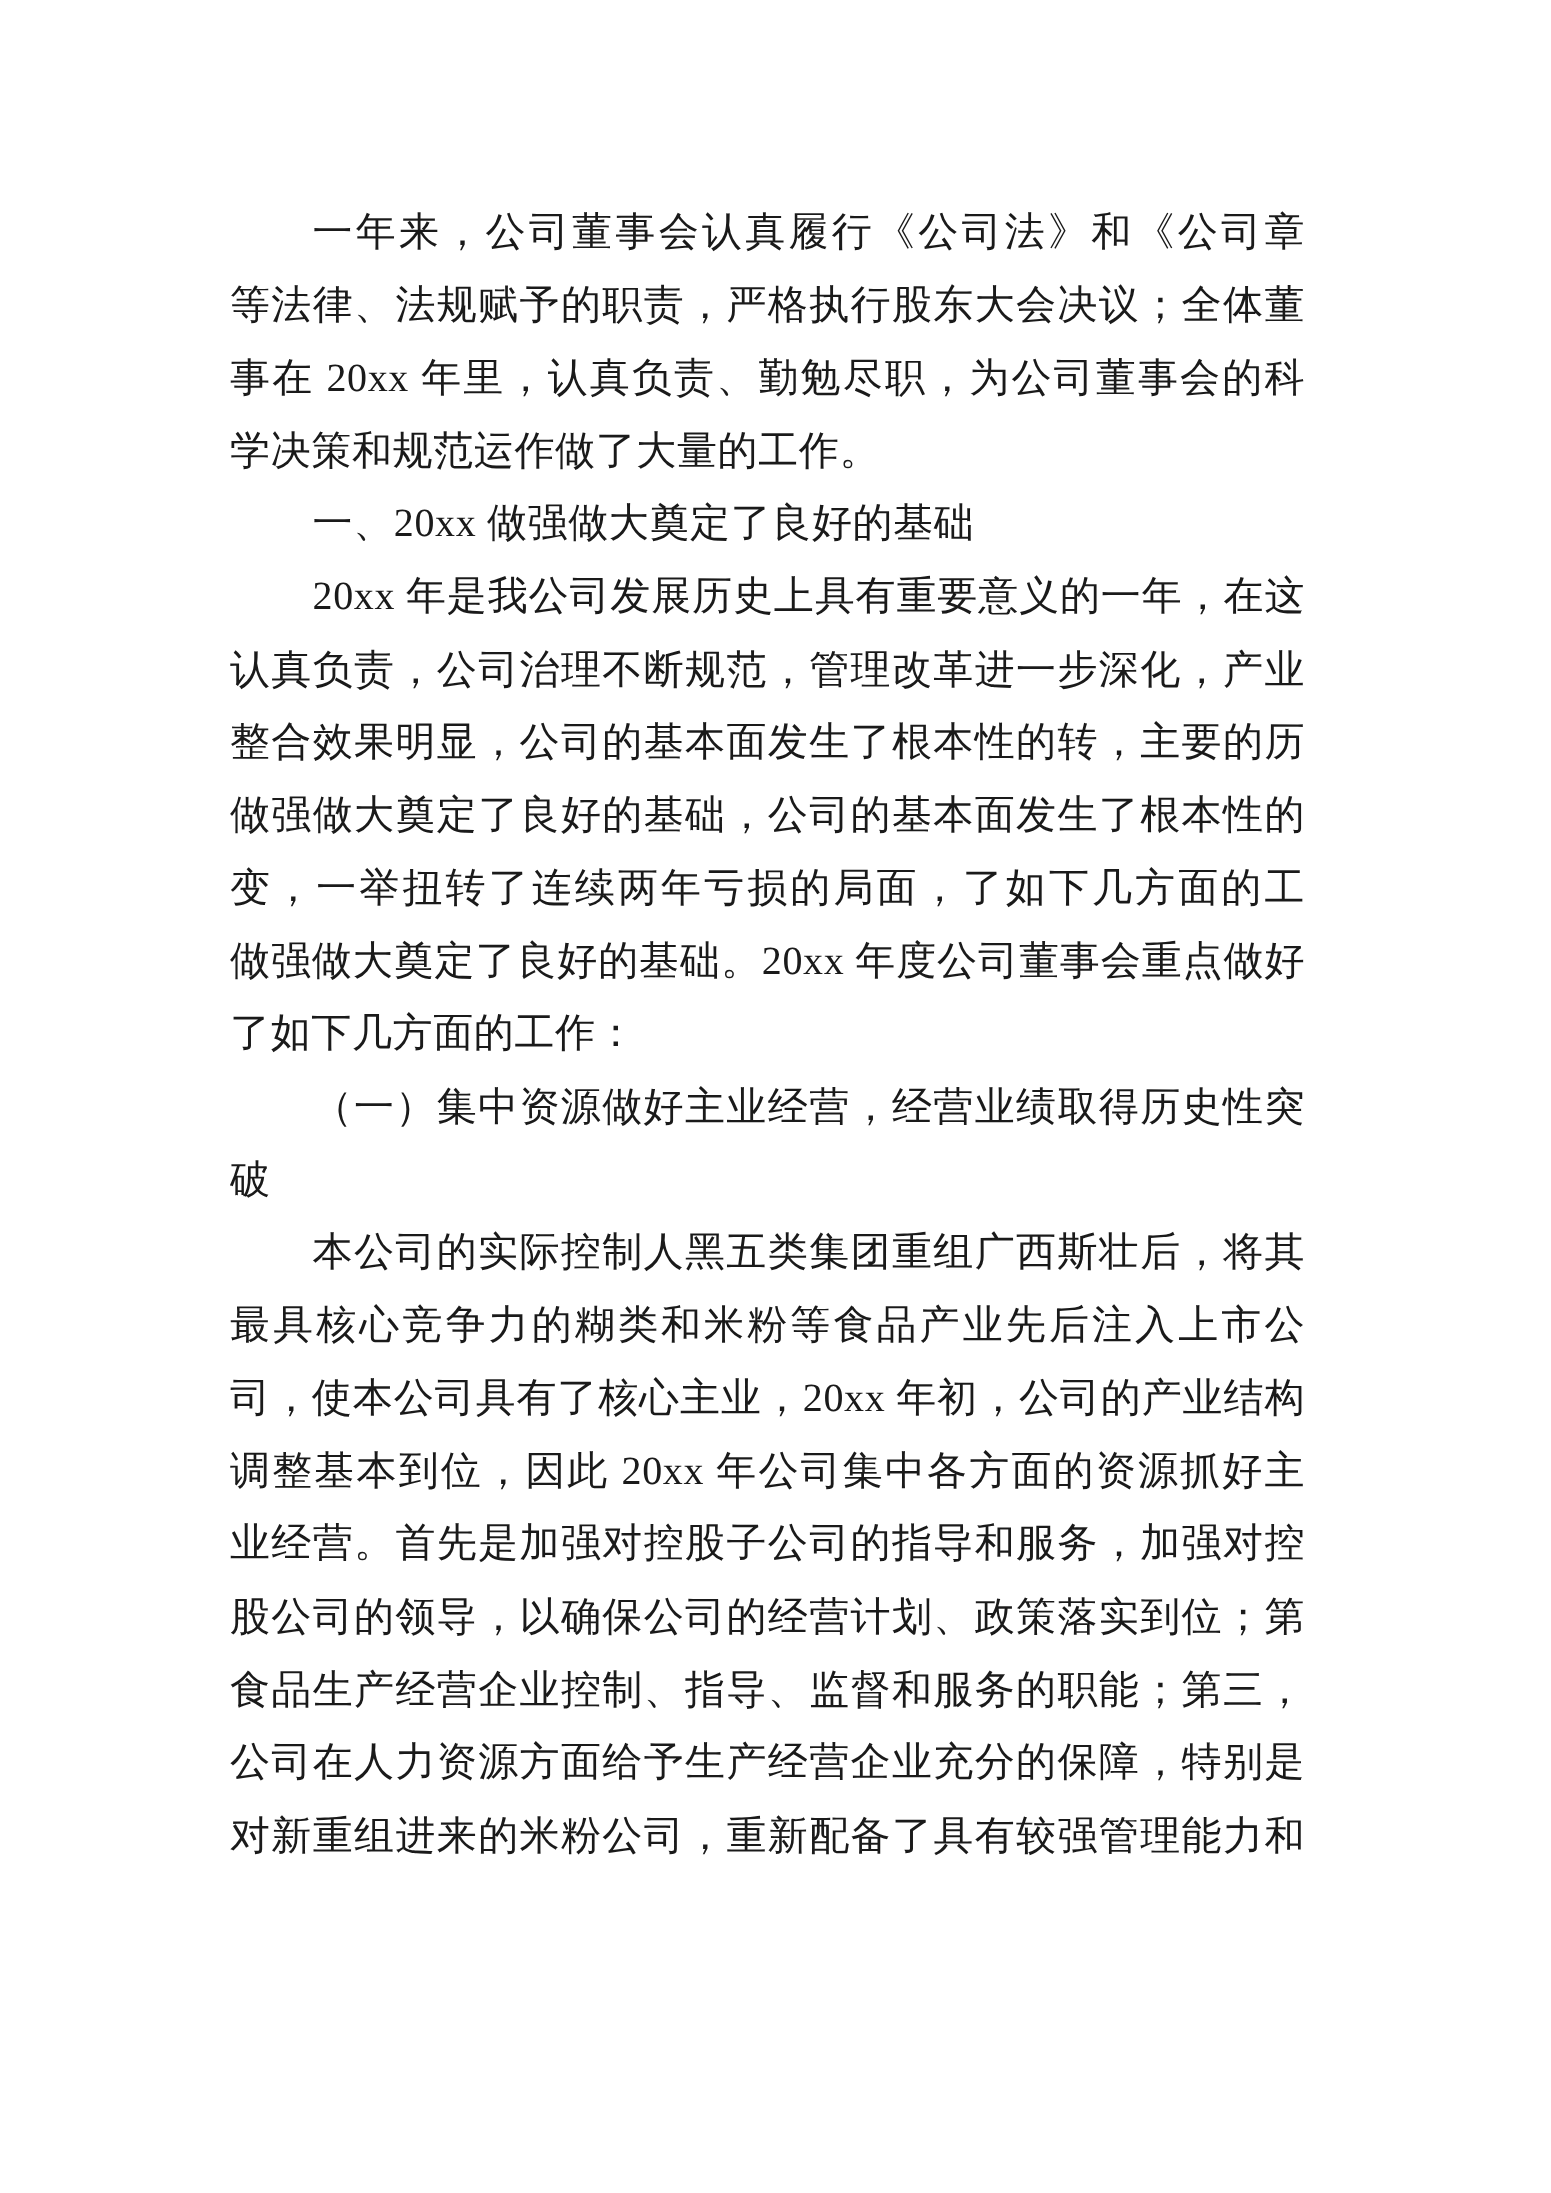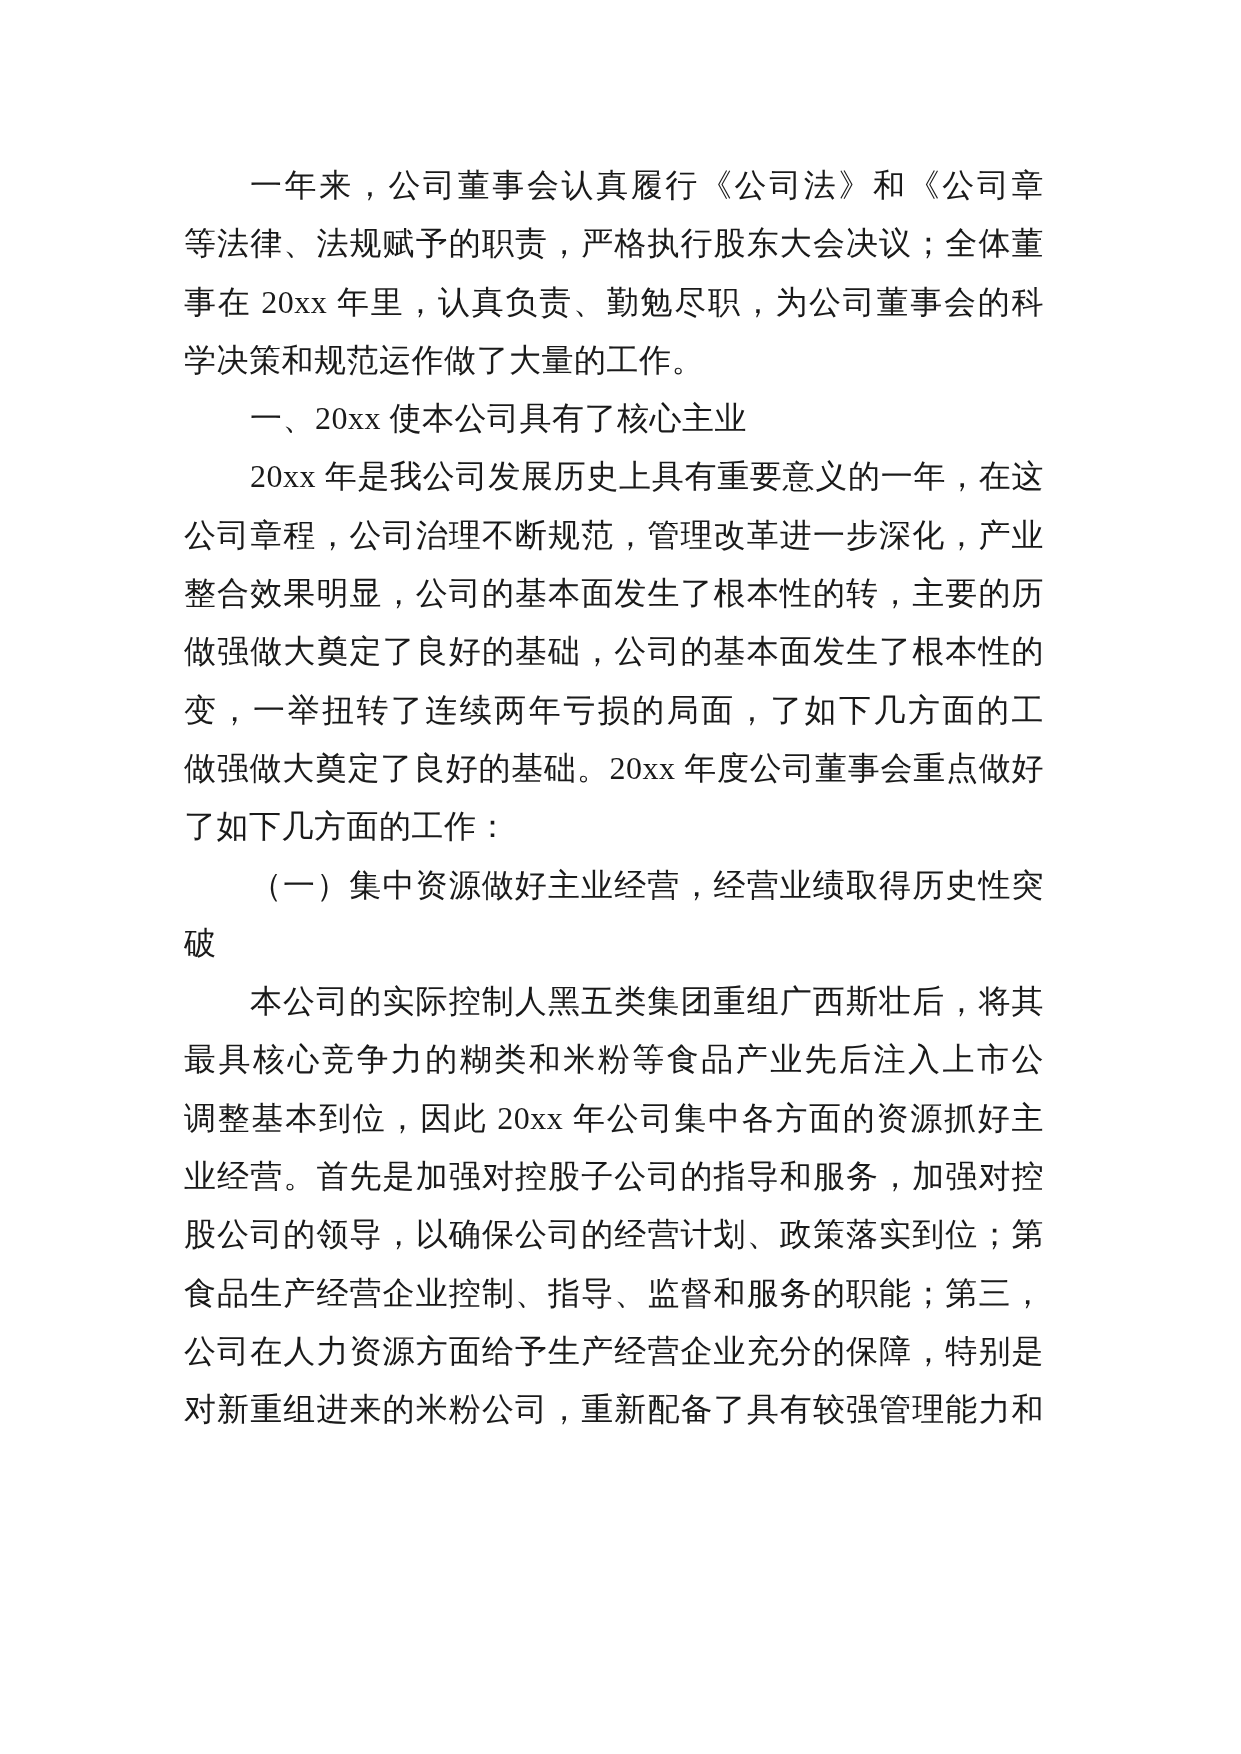--- a/index.html
+++ b/index.html
@@ -50,32 +50,33 @@
 </style>
 </head>
 <body>
 
 <div class="page">
   <div class="doc-body">
       <div class="line indent fill">一年来，公司董事会认真履行《公司法》和《公司章程》</div>
       <div class="line fill">等法律、法规赋予的职责，严格执行股东大会决议；全体董</div>
       <div class="line fill">事在 20xx 年里，认真负责、勤勉尽职，为公司董事会的科</div>
       <div class="line">学决策和规范运作做了大量的工作。</div>
-      <div class="line indent">一、20xx 使本公司具有了核心主业</div>
+      <div class="line indent">一、20xx 做强做大奠定了良好的基础</div>
       <div class="line indent fill">20xx 年是我公司发展历史上具有重要意义的一年，在这</div>
-      <div class="line fill">公司章程，公司治理不断规范，管理改革进一步深化，产业</div>
+      <div class="line fill">认真负责，公司治理不断规范，管理改革进一步深化，产业</div>
       <div class="line fill">整合效果明显，公司的基本面发生了根本性的转，主要的历</div>
       <div class="line fill">做强做大奠定了良好的基础，公司的基本面发生了根本性的转</div>
       <div class="line fill">变，一举扭转了连续两年亏损的局面，了如下几方面的工作、</div>
       <div class="line fill">做强做大奠定了良好的基础。20xx 年度公司董事会重点做好</div>
       <div class="line">了如下几方面的工作：</div>
       <div class="line indent fill">（一）集中资源做好主业经营，经营业绩取得历史性突</div>
       <div class="line">破</div>
       <div class="line indent fill">本公司的实际控制人黑五类集团重组广西斯壮后，将其</div>
       <div class="line fill">最具核心竞争力的糊类和米粉等食品产业先后注入上市公</div>
+      <div class="line fill">司，使本公司具有了核心主业，20xx 年初，公司的产业结构</div>
       <div class="line fill">调整基本到位，因此 20xx 年公司集中各方面的资源抓好主</div>
       <div class="line fill">业经营。首先是加强对控股子公司的指导和服务，加强对控</div>
       <div class="line fill">股公司的领导，以确保公司的经营计划、政策落实到位；第</div>
       <div class="line fill">食品生产经营企业控制、指导、监督和服务的职能；第三，</div>
       <div class="line fill">公司在人力资源方面给予生产经营企业充分的保障，特别是</div>
       <div class="line fill">对新重组进来的米粉公司，重新配备了具有较强管理能力和</div>
     </div>
 </div>
 
 </body></html>

